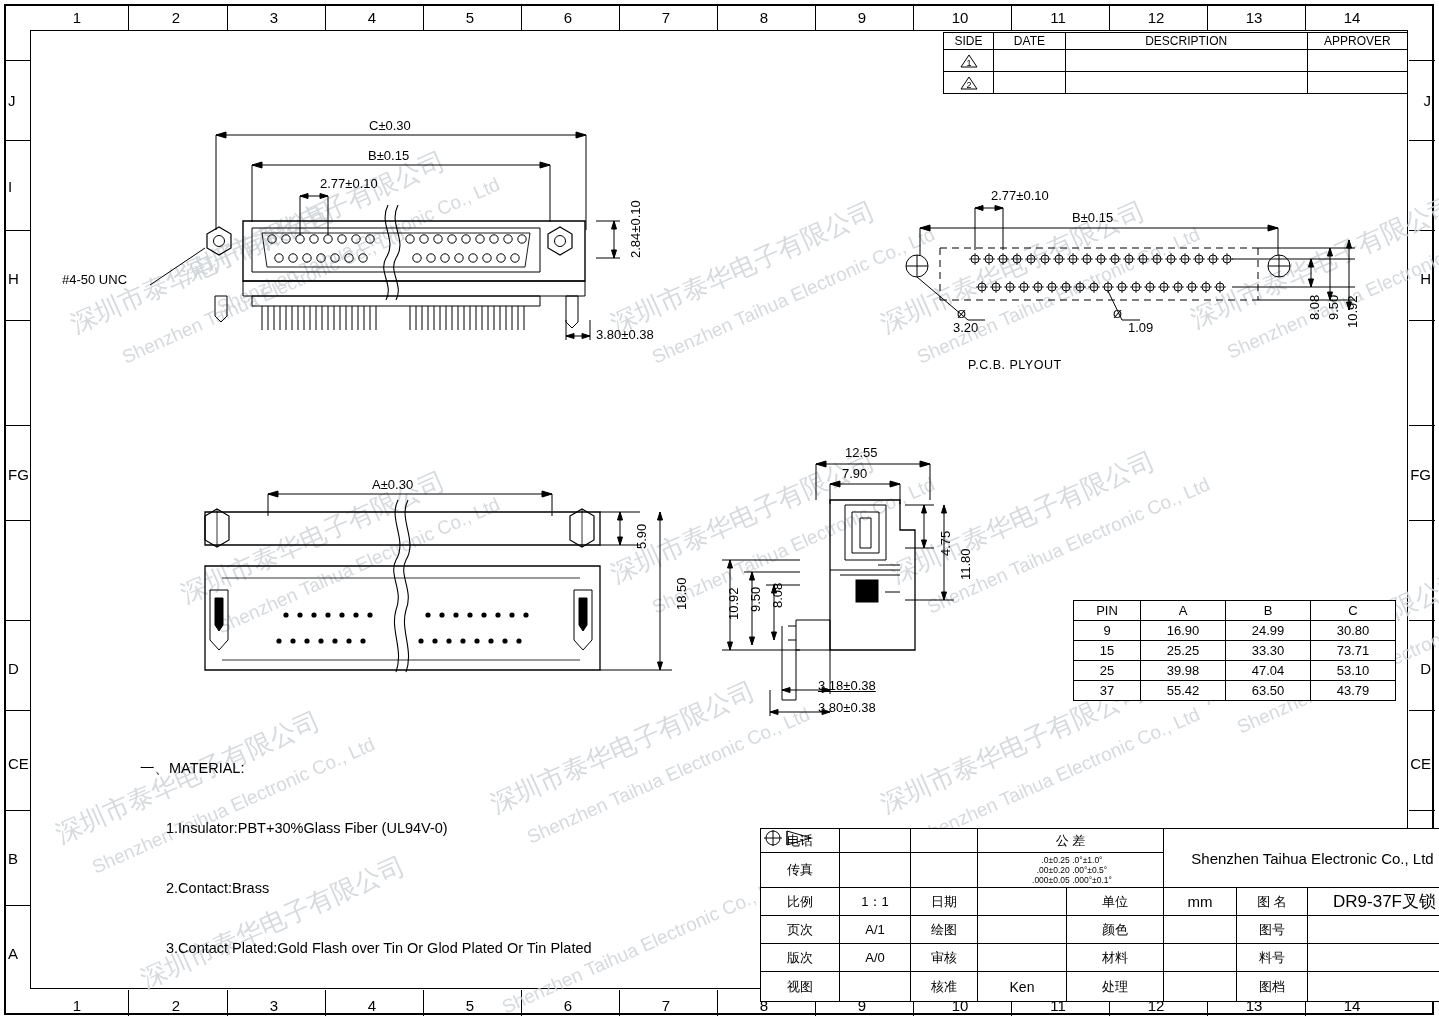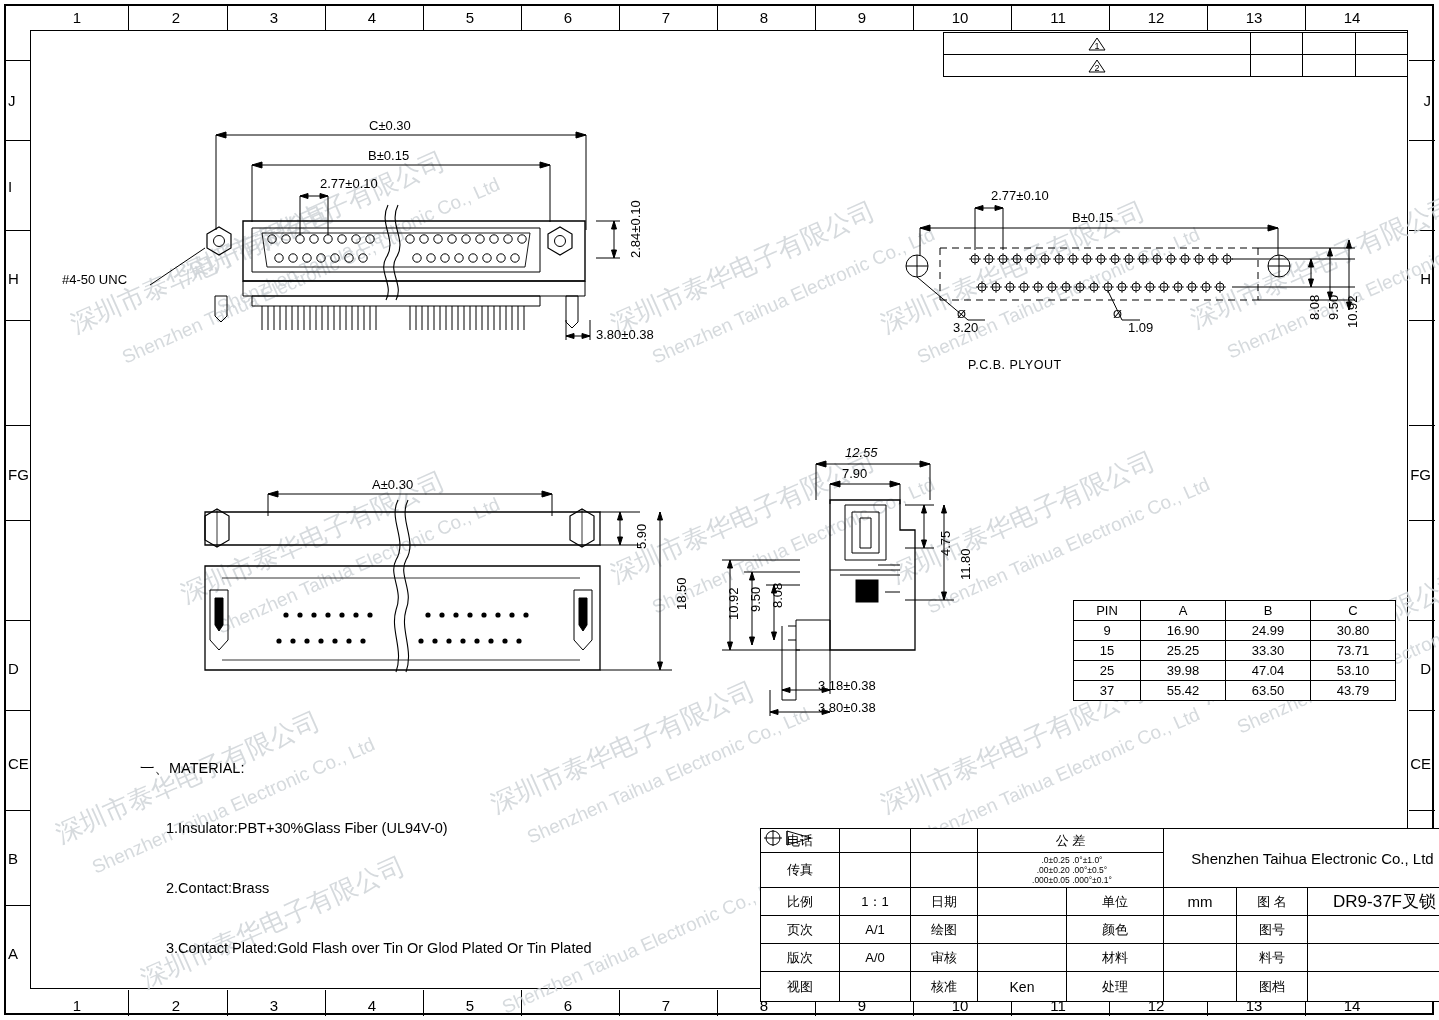--- a/index.html
+++ b/index.html
@@ -157,20 +157,26 @@
   <div class="wm" style="left:480px;top:730px;font-size:26px;">深圳市泰华电子有限公司</div>
   <div class="wm" style="left:515px;top:765px;">Shenzhen Taihua Electronic Co., Ltd</div>
   <div class="wm" style="left:870px;top:730px;font-size:26px;">深圳市泰华电子有限公司</div>
   <div class="wm" style="left:905px;top:765px;">Shenzhen Taihua Electronic Co., Ltd</div>
   <div class="wm" style="left:130px;top:905px;font-size:26px;">深圳市泰华电子有限公司</div>
   <div class="wm" style="left:490px;top:935px;">Shenzhen Taihua Electronic Co., Ltd</div>
   <div class="wm" style="left:1280px;top:905px;font-size:26px;">深圳市泰华电子有限公司</div>
 
   <table class="revtab" style="left:943px;top:32px;width:465px;">
     <tbody>
+        <tr>
+      <th style="width:44px;">SIDE</th>
+      <th style="width:68px;">DATE</th>
+      <th style="width:250px;">DESCRIPTION</th>
+      <th style="width:96px;">APPROVER</th>
+    </tr>
     <tr style="height:22px;">
       <td>
         <svg width="34" height="16" style="position:relative;display:block;margin:auto;">
           <polygon points="17,2 25,14 9,14" fill="none" stroke="#000" stroke-width="1"></polygon>
           <text x="17" y="13" font-size="9" text-anchor="middle" fill="#000">1</text>
         </svg>
       </td>
       <td></td>
       <td></td>
       <td></td>
@@ -655,28 +661,28 @@
       <polygon points="782,690 790,687.5 790,692.5" fill="#000"></polygon>
       <polygon points="830,690 822,687.5 822,692.5" fill="#000"></polygon>
       <line x1="830" y1="650" x2="830" y2="694"></line>
       <line x1="770" y1="712" x2="830" y2="712"></line>
       <polygon points="770,712 778,709.5 778,714.5" fill="#000"></polygon>
       <polygon points="830,712 822,709.5 822,714.5" fill="#000"></polygon>
       <line x1="770" y1="690" x2="770" y2="716"></line>
     </g>
   </svg>
 
-  <div class="lbl" style="left:845px;top:445px;font-style:italic;">12.55</div>
+  <div class="lbl" style="left:845px;top:445px;">12.55</div>
   <div class="lbl" style="left:842px;top:466px;">7.90</div>
   <div class="lbl v" style="left:938px;top:556px;transform:rotate(-90deg);">4.75</div>
   <div class="lbl v" style="left:958px;top:580px;transform:rotate(-90deg);">11.80</div>
   <div class="lbl v" style="left:726px;top:620px;transform:rotate(-90deg);">10.92</div>
   <div class="lbl v" style="left:748px;top:612px;transform:rotate(-90deg);">9.50</div>
   <div class="lbl v" style="left:770px;top:608px;transform:rotate(-90deg);">8.08</div>
-  <div class="lbl" style="left:818px;top:678px;">3.18±0.38</div>
+  <div class="lbl" style="left:818px;top:678px;text-decoration:underline;">3.18±0.38</div>
   <div class="lbl" style="left:818px;top:700px;">3.80±0.38</div>
 
   <table class="dimtab" style="left:1073px;top:600px;">
     <tbody>
         <tr>
       <th style="width:54px;">PIN</th>
       <th style="width:72px;">A</th>
       <th style="width:72px;">B</th>
       <th style="width:72px;">C</th>
     </tr>

